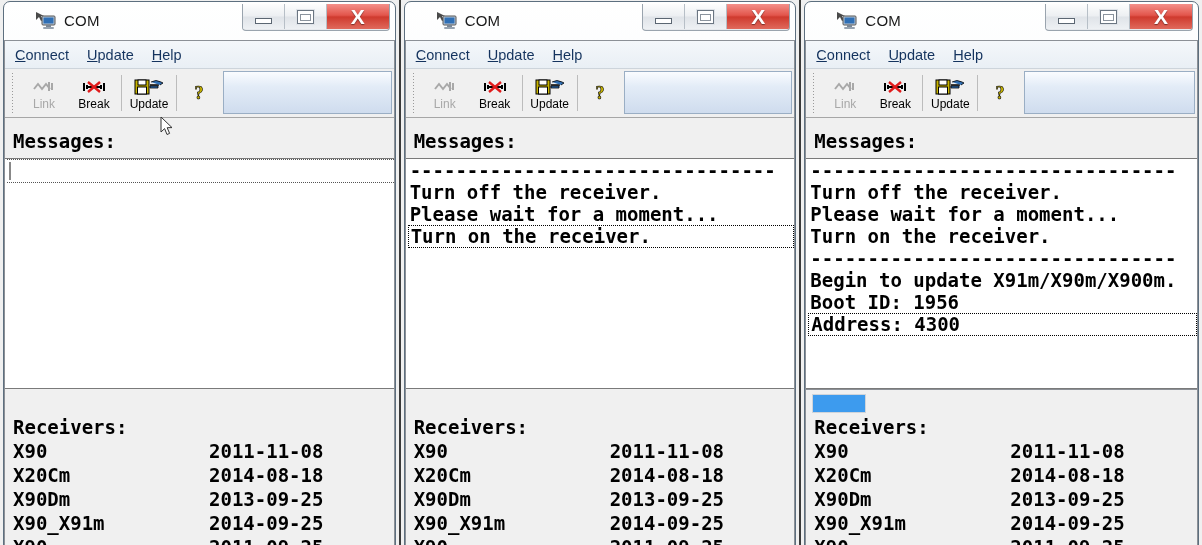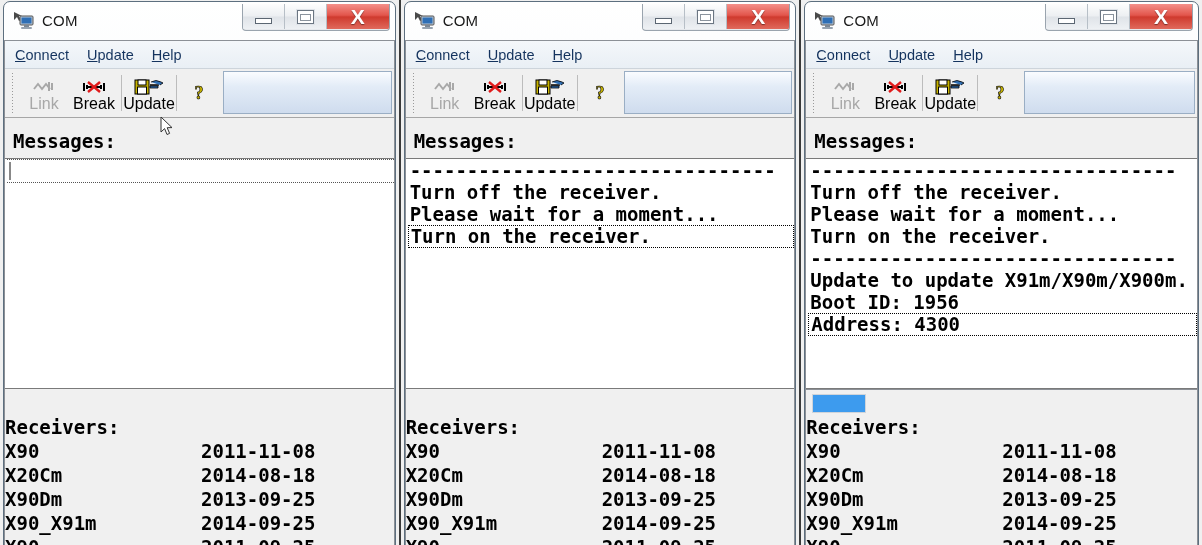--- a/index.html
+++ b/index.html
@@ -45,22 +45,23 @@
     height: 545px;
   }
 
   
   .titlebar {
     position: relative;
     height: 40px;
     flex: 0 0 40px;
     display: flex;
     align-items: center;
-    padding-left: 12px;
+    padding-left: 24px;
     z-index: 2;
+    margin-left: 10px;
   }
   .title-icon {
     width: 22px; height: 20px;
     position: relative;
     margin-right: 8px;
     flex: 0 0 auto;
   }
   .title-text {
     font-family: "Liberation Sans", sans-serif;
     font-size: 15px;
@@ -178,21 +179,21 @@
     box-sizing: border-box;
     position: relative;
   }
   .tbtn .ticon {
     height: 20px;
     display: flex; align-items: center; justify-content: center;
     margin-bottom: 1px;
   }
   .tbtn .tlabel {
     font-family: "Liberation Sans", sans-serif;
-    font-size: 16px;
+    font-size: 12px;
     color: #000;
     line-height: 12px;
   }
   .tbtn.disabled .tlabel { color: #a8a8a8; }
   .tsep {
     width: 1px;
     margin: 6px 2px;
     background: #bcbcbc;
     flex: 0 0 1px;
   }
@@ -267,21 +268,21 @@
     height: 19px;
     background: #3d9bee;
     border: 1px solid #cfd4da;
     box-sizing: border-box;
   }
 
   
   .recv-zone {
     flex: 0 0 auto;
     background: #f0f0f0;
-    padding-left: 0;
+    padding-left: 8px;
     overflow: hidden;
   }
   .recv-line {
     height: 24px;
     line-height: 24px;
     white-space: pre;
     display: flex;
   }
   .recv-name { width: 196px; flex: 0 0 196px; }
   .recv-date { flex: 0 0 auto; }
@@ -609,21 +610,21 @@
       <div class="msg-head">
         <span class="mono">Messages:</span>
       </div>
 
       <div class="msg-list">
         <div class="msg-line mono">--------------------------------</div>
         <div class="msg-line mono">Turn off the receiver.</div>
         <div class="msg-line mono">Please wait for a moment...</div>
         <div class="msg-line mono">Turn on the receiver.</div>
         <div class="msg-line mono">--------------------------------</div>
-        <div class="msg-line mono">Update to update X91m/X90m/X900m.</div>
+        <div class="msg-line mono">Begin to update X91m/X90m/X900m.</div>
         <div class="msg-line mono">Boot ID: 1956</div>
         <div class="msg-line mono focused">Address: 4300</div>
       </div>
 
       <div class="progress-zone">
         <div class="progress-bar" id="pbar" style="width: 14%; background: rgb(61, 155, 238);"></div>
       </div>
 
       <div class="recv-zone">
         <div class="recv-line mono"><span>Receivers:</span></div>

